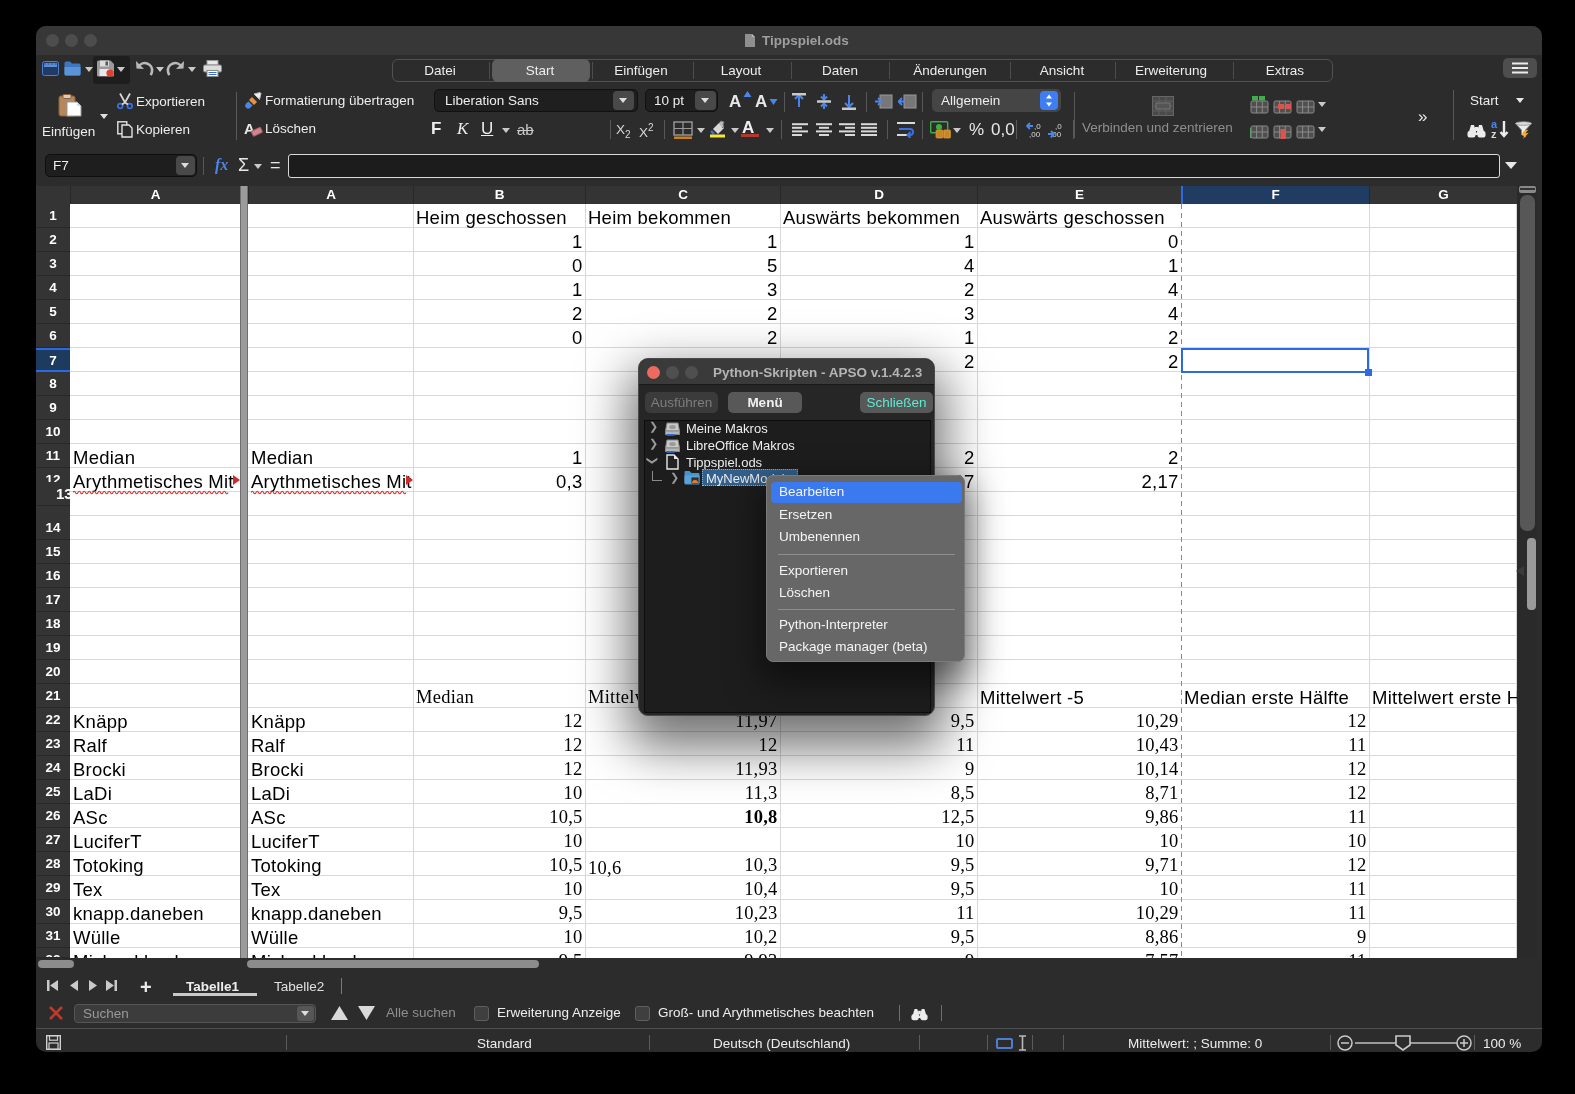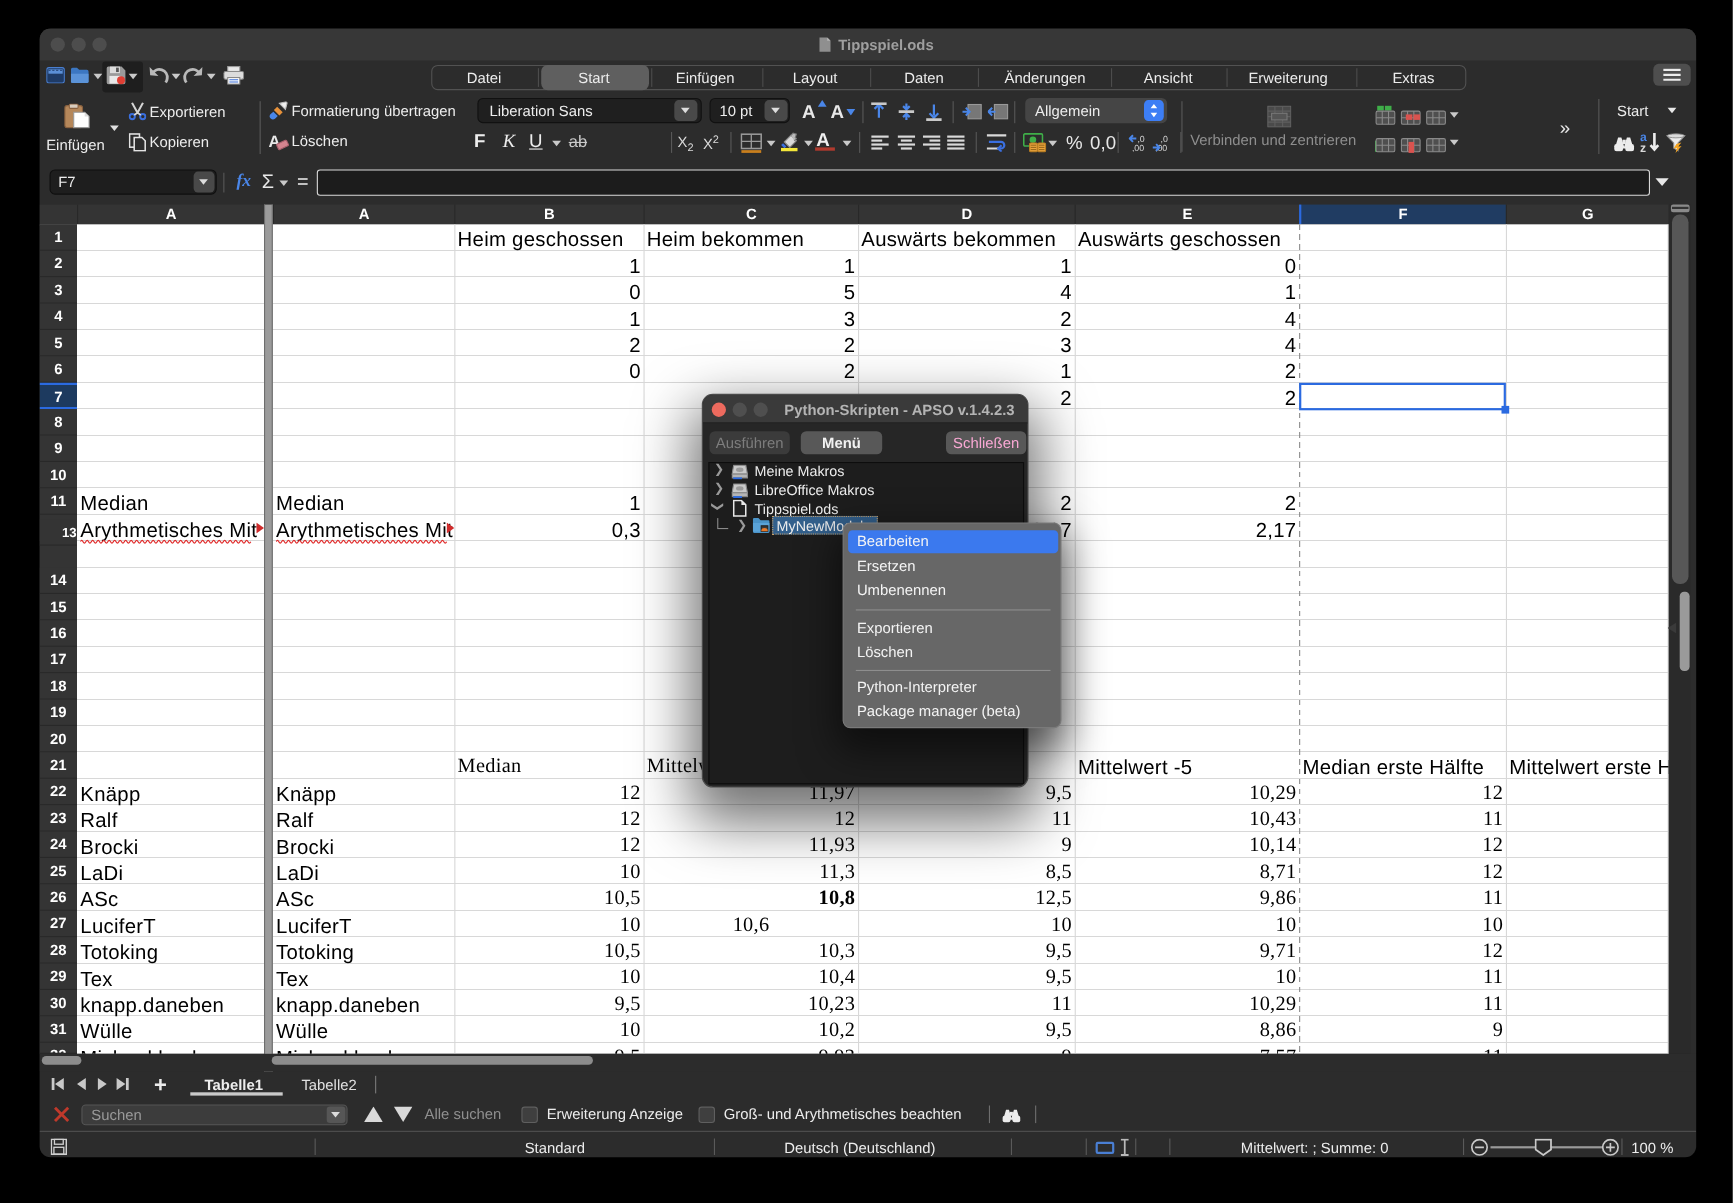--- a/index.html
+++ b/index.html
@@ -357,22 +357,22 @@
 <div class="abs" style="left:0px;top:346px;width:34px;height:24px;background:#343434;border-bottom:1px solid #282828;
 color:#fff;font-size:13.5px;font-weight:bold;text-align:center;line-height:24px;overflow:hidden;">8</div>
 <div class="abs" style="left:0px;top:370px;width:34px;height:24px;background:#343434;border-bottom:1px solid #282828;
 color:#fff;font-size:13.5px;font-weight:bold;text-align:center;line-height:24px;overflow:hidden;">9</div>
 <div class="abs" style="left:0px;top:394px;width:34px;height:24px;background:#343434;border-bottom:1px solid #282828;
 color:#fff;font-size:13.5px;font-weight:bold;text-align:center;line-height:24px;overflow:hidden;">10</div>
 <div class="abs" style="left:0px;top:418px;width:34px;height:24px;background:#343434;border-bottom:1px solid #282828;
 color:#fff;font-size:13.5px;font-weight:bold;text-align:center;line-height:24px;overflow:hidden;">11</div>
 <div class="abs" style="left:0px;top:442px;width:34px;height:24px;background:#343434;border-bottom:1px solid #282828;
 color:#fff;font-size:13.5px;font-weight:bold;text-align:center;line-height:24px;overflow:hidden;">12</div>
-<div class="abs" style="left:0px;top:446px;width:34px;height:24px;background:#343434;border-bottom:1px solid #282828;
-color:#fff;font-size:12px;font-weight:bold;text-align:center;line-height:24px;overflow:hidden;padding-left:20px;">13</div>
+<div class="abs" style="left:0px;top:456px;width:34px;height:24px;background:#343434;border-bottom:1px solid #282828;
+color:#fff;font-size:15px;font-weight:bold;text-align:center;line-height:24px;overflow:hidden;padding-left:20px;">13</div>
 <div class="abs" style="left:0px;top:490px;width:34px;height:24px;background:#343434;border-bottom:1px solid #282828;
 color:#fff;font-size:13.5px;font-weight:bold;text-align:center;line-height:24px;overflow:hidden;">14</div>
 <div class="abs" style="left:0px;top:514px;width:34px;height:24px;background:#343434;border-bottom:1px solid #282828;
 color:#fff;font-size:13.5px;font-weight:bold;text-align:center;line-height:24px;overflow:hidden;">15</div>
 <div class="abs" style="left:0px;top:538px;width:34px;height:24px;background:#343434;border-bottom:1px solid #282828;
 color:#fff;font-size:13.5px;font-weight:bold;text-align:center;line-height:24px;overflow:hidden;">16</div>
 <div class="abs" style="left:0px;top:562px;width:34px;height:24px;background:#343434;border-bottom:1px solid #282828;
 color:#fff;font-size:13.5px;font-weight:bold;text-align:center;line-height:24px;overflow:hidden;">17</div>
 <div class="abs" style="left:0px;top:586px;width:34px;height:24px;background:#343434;border-bottom:1px solid #282828;
 color:#fff;font-size:13.5px;font-weight:bold;text-align:center;line-height:24px;overflow:hidden;">18</div>
@@ -484,21 +484,21 @@
 <div class="cell cf" style="left:732px;top:576px;width:198.5px;text-align:right;">8,71</div>
 <div class="cell cf" style="left:936px;top:576px;width:182.5px;text-align:right;">12</div>
 <div class="cell" style="left:3px;top:600px;width:159.5px;text-align:left;">ASc</div>
 <div class="cell cf" style="left:168px;top:600px;width:166.5px;text-align:right;">10,5</div>
 <div class="cell cf" style="left:340px;top:600px;width:189.5px;text-align:right;font-weight:bold;">10,8</div>
 <div class="cell cf" style="left:535px;top:600px;width:191.5px;text-align:right;">12,5</div>
 <div class="cell cf" style="left:732px;top:600px;width:198.5px;text-align:right;">9,86</div>
 <div class="cell cf" style="left:936px;top:600px;width:182.5px;text-align:right;">11</div>
 <div class="cell" style="left:3px;top:624px;width:159.5px;text-align:left;">LuciferT</div>
 <div class="cell cf" style="left:168px;top:624px;width:166.5px;text-align:right;">10</div>
-<div class="cell cf" style="left:340px;top:624px;width:189.5px;text-align:center;">10,6</div>
+<div class="cell cf" style="left:340px;top:651px;width:189.5px;text-align:left;">10,6</div>
 <div class="cell cf" style="left:535px;top:624px;width:191.5px;text-align:right;">10</div>
 <div class="cell cf" style="left:732px;top:624px;width:198.5px;text-align:right;">10</div>
 <div class="cell cf" style="left:936px;top:624px;width:182.5px;text-align:right;">10</div>
 <div class="cell" style="left:3px;top:648px;width:159.5px;text-align:left;">Totoking</div>
 <div class="cell cf" style="left:168px;top:648px;width:166.5px;text-align:right;">10,5</div>
 <div class="cell cf" style="left:340px;top:648px;width:189.5px;text-align:right;">10,3</div>
 <div class="cell cf" style="left:535px;top:648px;width:191.5px;text-align:right;">9,5</div>
 <div class="cell cf" style="left:732px;top:648px;width:198.5px;text-align:right;">9,71</div>
 <div class="cell cf" style="left:936px;top:648px;width:182.5px;text-align:right;">12</div>
 <div class="cell" style="left:3px;top:672px;width:159.5px;text-align:left;">Tex</div>
@@ -635,21 +635,21 @@
 border-radius:10px;border:1px solid #4a4a4a;box-shadow:0 22px 50px 10px rgba(0,0,0,0.55);overflow:hidden;">
 <div class="abs" style="left:0;top:0;width:297px;height:26px;background:#3a3a3a;border-bottom:1px solid #191919;"></div>
 <div class="tl" style="left:8px;top:7px;background:#ed6a5e;"></div>
 <div class="tl" style="left:27px;top:7px;background:#4f4f4f;"></div>
 <div class="tl" style="left:46px;top:7px;background:#4f4f4f;"></div>
 <div class="txt" style="left:74px;top:6px;color:#b4b4b4;font-weight:bold;">Python-Skripten - APSO v.1.4.2.3</div>
 <div class="abs" style="left:6px;top:33px;width:73px;height:21px;background:#3b3b3b;border-radius:5px;color:#7d7d7d;
 font-size:13.5px;text-align:center;line-height:21px;">Ausführen</div>
 <div class="abs" style="left:89px;top:33px;width:74px;height:21px;background:#585858;border-radius:5px;color:#f2f2f2;
 font-size:13.5px;text-align:center;line-height:21px;font-weight:bold;">Menü</div>
-<div class="abs" style="left:221px;top:33px;width:73px;height:21px;background:#585858;border-radius:5px;color:#f9a8d4;
+<div class="abs" style="left:221px;top:33px;width:73px;height:21px;background:#585858;border-radius:5px;color:#5eead4;
 font-size:13.5px;text-align:center;line-height:21px;">Schließen</div>
 <div class="abs" style="left:5px;top:61px;width:287px;height:293px;background:#1d1d1d;border:1px solid #0d0d0d;"></div>
 <div class="txt" style="left:47px;top:62px;font-size:13px;">Meine Makros</div>
 <div class="txt" style="left:47px;top:79px;font-size:13px;">LibreOffice Makros</div>
 <div class="txt" style="left:47px;top:96px;font-size:13px;">Tippspiel.ods</div>
 <div class="txt" style="left:10px;top:61px;color:#9a9a9a;font-size:11px;">❯</div>
 <div class="txt" style="left:10px;top:78px;color:#9a9a9a;font-size:11px;">❯</div>
 <div class="txt" style="left:9px;top:95px;color:#9a9a9a;font-size:11px;transform:rotate(90deg);">❯</div>
 <div class="abs" style="left:13px;top:112px;width:1px;height:9px;background:#8a8a8a;"></div>
 <div class="abs" style="left:13px;top:121px;width:10px;height:1px;background:#8a8a8a;"></div>

